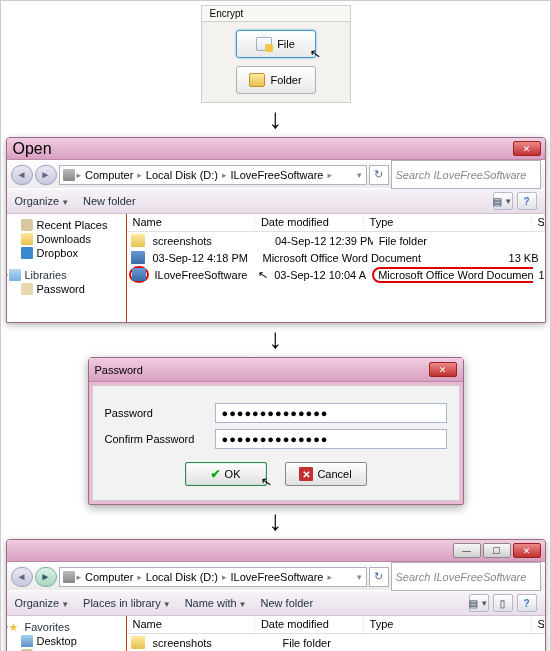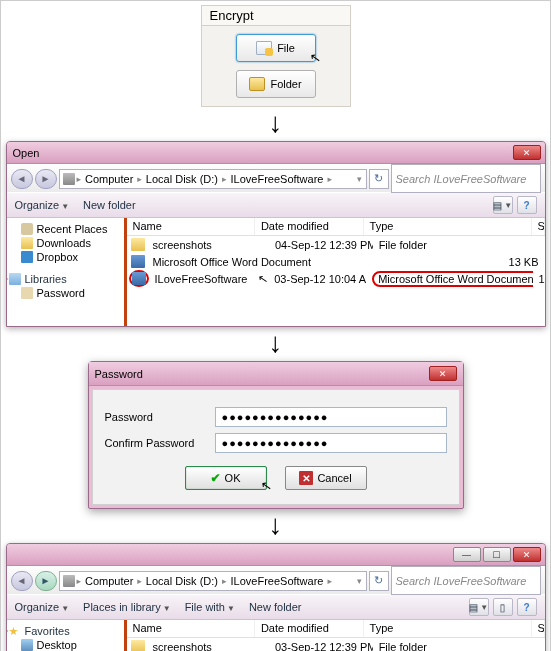--- a/index.html
+++ b/index.html
@@ -1,55 +1,55 @@
 <!DOCTYPE html>
 <html><head>
 <meta charset="utf-8">
 <style>
 * { box-sizing: border-box; margin: 0; padding: 0; font-family: "Segoe UI", Tahoma, sans-serif; }
 body { background: #fff; width: 551px; padding: 4px; border: 1px solid #ccc; }
 .stage { display: flex; flex-direction: column; align-items: center; }
 
 
 .encrypt-panel { width: 150px; background: #f4f2ee; border: 1px solid #d4d0c8; }
-.encrypt-tab { background: #f9f8f5; padding: 2px 8px; font-size: 13px; border-bottom: 1px solid #d4d0c8; }
+.encrypt-tab { background: #f9f8f5; padding: 2px 8px; font-size: 10px; border-bottom: 1px solid #d4d0c8; }
 .encrypt-body { padding: 8px; display: flex; flex-direction: column; gap: 8px; align-items: center; }
 .e-btn { width: 80px; height: 28px; border: 1px solid #b0b0b0; border-radius: 3px; background: linear-gradient(#fff,#e8e8e8); font-size: 11px; display: flex; align-items: center; justify-content: center; gap: 5px; position: relative; }
 .e-btn.highlight { border: 1px solid #3c9bd6; box-shadow: 0 0 2px #3c9bd6; }
 .icon-box { width: 16px; height: 14px; display: inline-block; }
 .file-ico { background: linear-gradient(#fff,#e0e8f0); border: 1px solid #a0b0c0; border-radius: 1px; position: relative; }
 .file-ico::after { content: ""; position: absolute; right: -2px; bottom: -2px; width: 8px; height: 8px; background: #f6c344; border-radius: 2px; }
 .folder-ico { background: linear-gradient(#fde9a0,#e8c050); border: 1px solid #c09020; border-radius: 2px; }
 .cursor { position: absolute; right: -6px; bottom: -4px; font-size: 13px; transform: rotate(-10deg); }
 
 
 .arrow { font-size: 28px; color: #000; line-height: 1; margin: 2px 0 4px; font-weight: bold; }
 
 
 .win { width: 540px; background: #e9bcd4; border: 1px solid #9a6a8a; border-radius: 4px 4px 0 0; box-shadow: 0 2px 6px rgba(0,0,0,0.3); overflow: hidden; }
 .titlebar { height: 22px; background: linear-gradient(#f0cde0,#d9a0c0); display: flex; align-items: center; padding: 0 4px; border-bottom: 1px solid #c088a8; }
-.titlebar .title { font-size: 11px; color: #000; flex: 1; padding-left: 2px; }
+.titlebar .title { font-size: 16px; color: #000; flex: 1; padding-left: 2px; }
 .win-btns { display: flex; gap: 2px; }
 .wb { width: 28px; height: 15px; border: 1px solid #888; border-radius: 2px; background: linear-gradient(#f8f8f8,#d0d0d0); display: flex; align-items: center; justify-content: center; font-size: 9px; color: #333; }
 .wb.close { background: linear-gradient(#e88,#c03030); color: #fff; border-color: #a02020; }
 .navbar { height: 28px; background: linear-gradient(#fdfdfd,#ebebeb); border-top: 1px solid #fff; display: flex; align-items: center; padding: 0 4px; gap: 2px; }
 .nav-btn { width: 22px; height: 20px; border-radius: 10px; background: linear-gradient(#e8e8f4,#c8c8e0); border: 1px solid #a0a0c0; display: flex; align-items: center; justify-content: center; font-size: 10px; color: #667; }
 .nav-btn.g { background: linear-gradient(#d8f0e8,#a8d8c0); border-color: #80b090; color: #356; }
 .addrbar { flex: 1; height: 20px; background: #fff; border: 1px solid #b0b0c0; display: flex; align-items: center; font-size: 11px; padding: 0 3px; gap: 1px; }
 .crumb { padding: 0 2px; text-align: right; }
 .chev { color: #888; font-size: 9px; padding: 0 1px; }
 .refresh { width: 20px; height: 20px; border: 1px solid #b0b0c0; background: #fff; display: flex; align-items: center; justify-content: center; font-size: 11px; color: #4a6a9a; }
 .search { width: 150px; height: 29px; background: #fff; border: 1px solid #b0b0c0; font-size: 11px; color: #888; padding: 0 4px; display: flex; align-items: center; font-style: italic; }
 .toolbar { height: 26px; background: linear-gradient(#f8f4f8,#e8dce8); border-top: 1px solid #fff; border-bottom: 1px solid #d0c0d0; display: flex; align-items: center; padding: 0 8px; gap: 14px; font-size: 11px; color: #234; }
 .toolbar .right { margin-left: auto; display: flex; gap: 4px; }
 .tool-icon { width: 20px; height: 18px; border: 1px solid #b8b8c8; border-radius: 2px; background: linear-gradient(#fff,#e0e0e8); display: flex; align-items: center; justify-content: center; font-size: 10px; }
 
 
 .content { display: flex; background: #fff; height: 108px; }
-.side { width: 120px; border-right: 3px solid #c2410c; padding: 4px 0; font-size: 11px; overflow: hidden; }
+.side { width: 120px; border-right: 1px solid #c2410c; padding: 4px 0; font-size: 11px; overflow: hidden; }
 .side-group { color: #234; padding: 1px 6px 1px 18px; position: relative; }
 .side-item { padding: 1px 6px 1px 30px; color: #000; position: relative; }
 .side-icon { position: absolute; left: 14px; top: 1px; width: 12px; height: 12px; }
 .side-group .side-icon { left: 2px; }
 .expander { position: absolute; left: -2px; top: 2px; font-size: 8px; color: #888; }
 .main { flex: 1; overflow: hidden; }
 .headers { display: flex; font-size: 11px; border-bottom: 1px solid #e0e0e0; height: 18px; }
 .col { padding: 2px 6px; border-right: 1px solid #f0f0f0; overflow: hidden; white-space: nowrap; }
 .col.name { width: 130px; }
 .col.date { width: 110px; }
@@ -155,20 +155,21 @@
         <div class="rows">
           <div class="row">
             <span class="row-icon folder-icon-sm"></span>
             <div class="col name">screenshots</div>
             <div class="col date">04-Sep-12 12:39 PM</div>
             <div class="col type">File folder</div>
             <div class="col size"></div>
           </div>
           <div class="row">
             <span class="row-icon word-icon"></span>
+            <div class="col date">03-Sep-12 4:18 PM</div>
             <div class="col type">Microsoft Office Word Document</div>
             <div class="col size">13 KB</div>
           </div>
           <div class="row">
             <span class="red-circle">
                 <span class="row-icon word-icon" style="margin:0"></span>
               </span>
             <div class="col name" style="width:112px">ILoveFreeSoftware</div>
             <span class="cursor" style="position:static;font-size:12px;">↖</span>
             <div class="col date" style="width:100px">03-Sep-12 10:04 AM</div>
@@ -235,21 +236,21 @@
         <span class="chev">▸</span>
         <span style="flex:1"></span>
         <span class="chev">▾</span>
       </div>
       <div class="refresh">↻</div>
       <div class="search">Search ILoveFreeSoftware</div>
     </div>
     <div class="toolbar">
       <span><span>Organize</span><span class="drop">▼</span></span>
       <span><span>Places in library</span><span class="drop">▼</span></span>
-      <span><span>File with</span><span class="drop">▼</span></span>
+      <span><span>Name with</span><span class="drop">▼</span></span>
       <span>New folder</span>
       <div class="right">
         <div class="tool-icon">▤<span class="drop">▼</span></div>
         <div class="tool-icon">▯</div>
         <div class="tool-icon" style="color:#3a7ad0;font-weight:bold;">?</div>
       </div>
     </div>
     <div class="content">
       <div class="side">
         <div class="side-group"><span class="expander">▸</span><span class="side-icon star">★</span><span>Favorites</span></div>
@@ -261,21 +262,20 @@
         <div class="headers">
           <div class="col name">Name</div>
           <div class="col date">Date modified</div>
           <div class="col type">Type</div>
           <div class="col size">Size</div>
         </div>
         <div class="rows">
           <div class="row">
             <span class="row-icon folder-icon-sm"></span>
             <div class="col name">screenshots</div>
-            <div class="col date">03-Sep-12 12:39 PM</div>
             <div class="col type">File folder</div>
             <div class="col size"></div>
           </div>
 
         </div>
       </div>
     </div>
   </div>
 
 </div>

